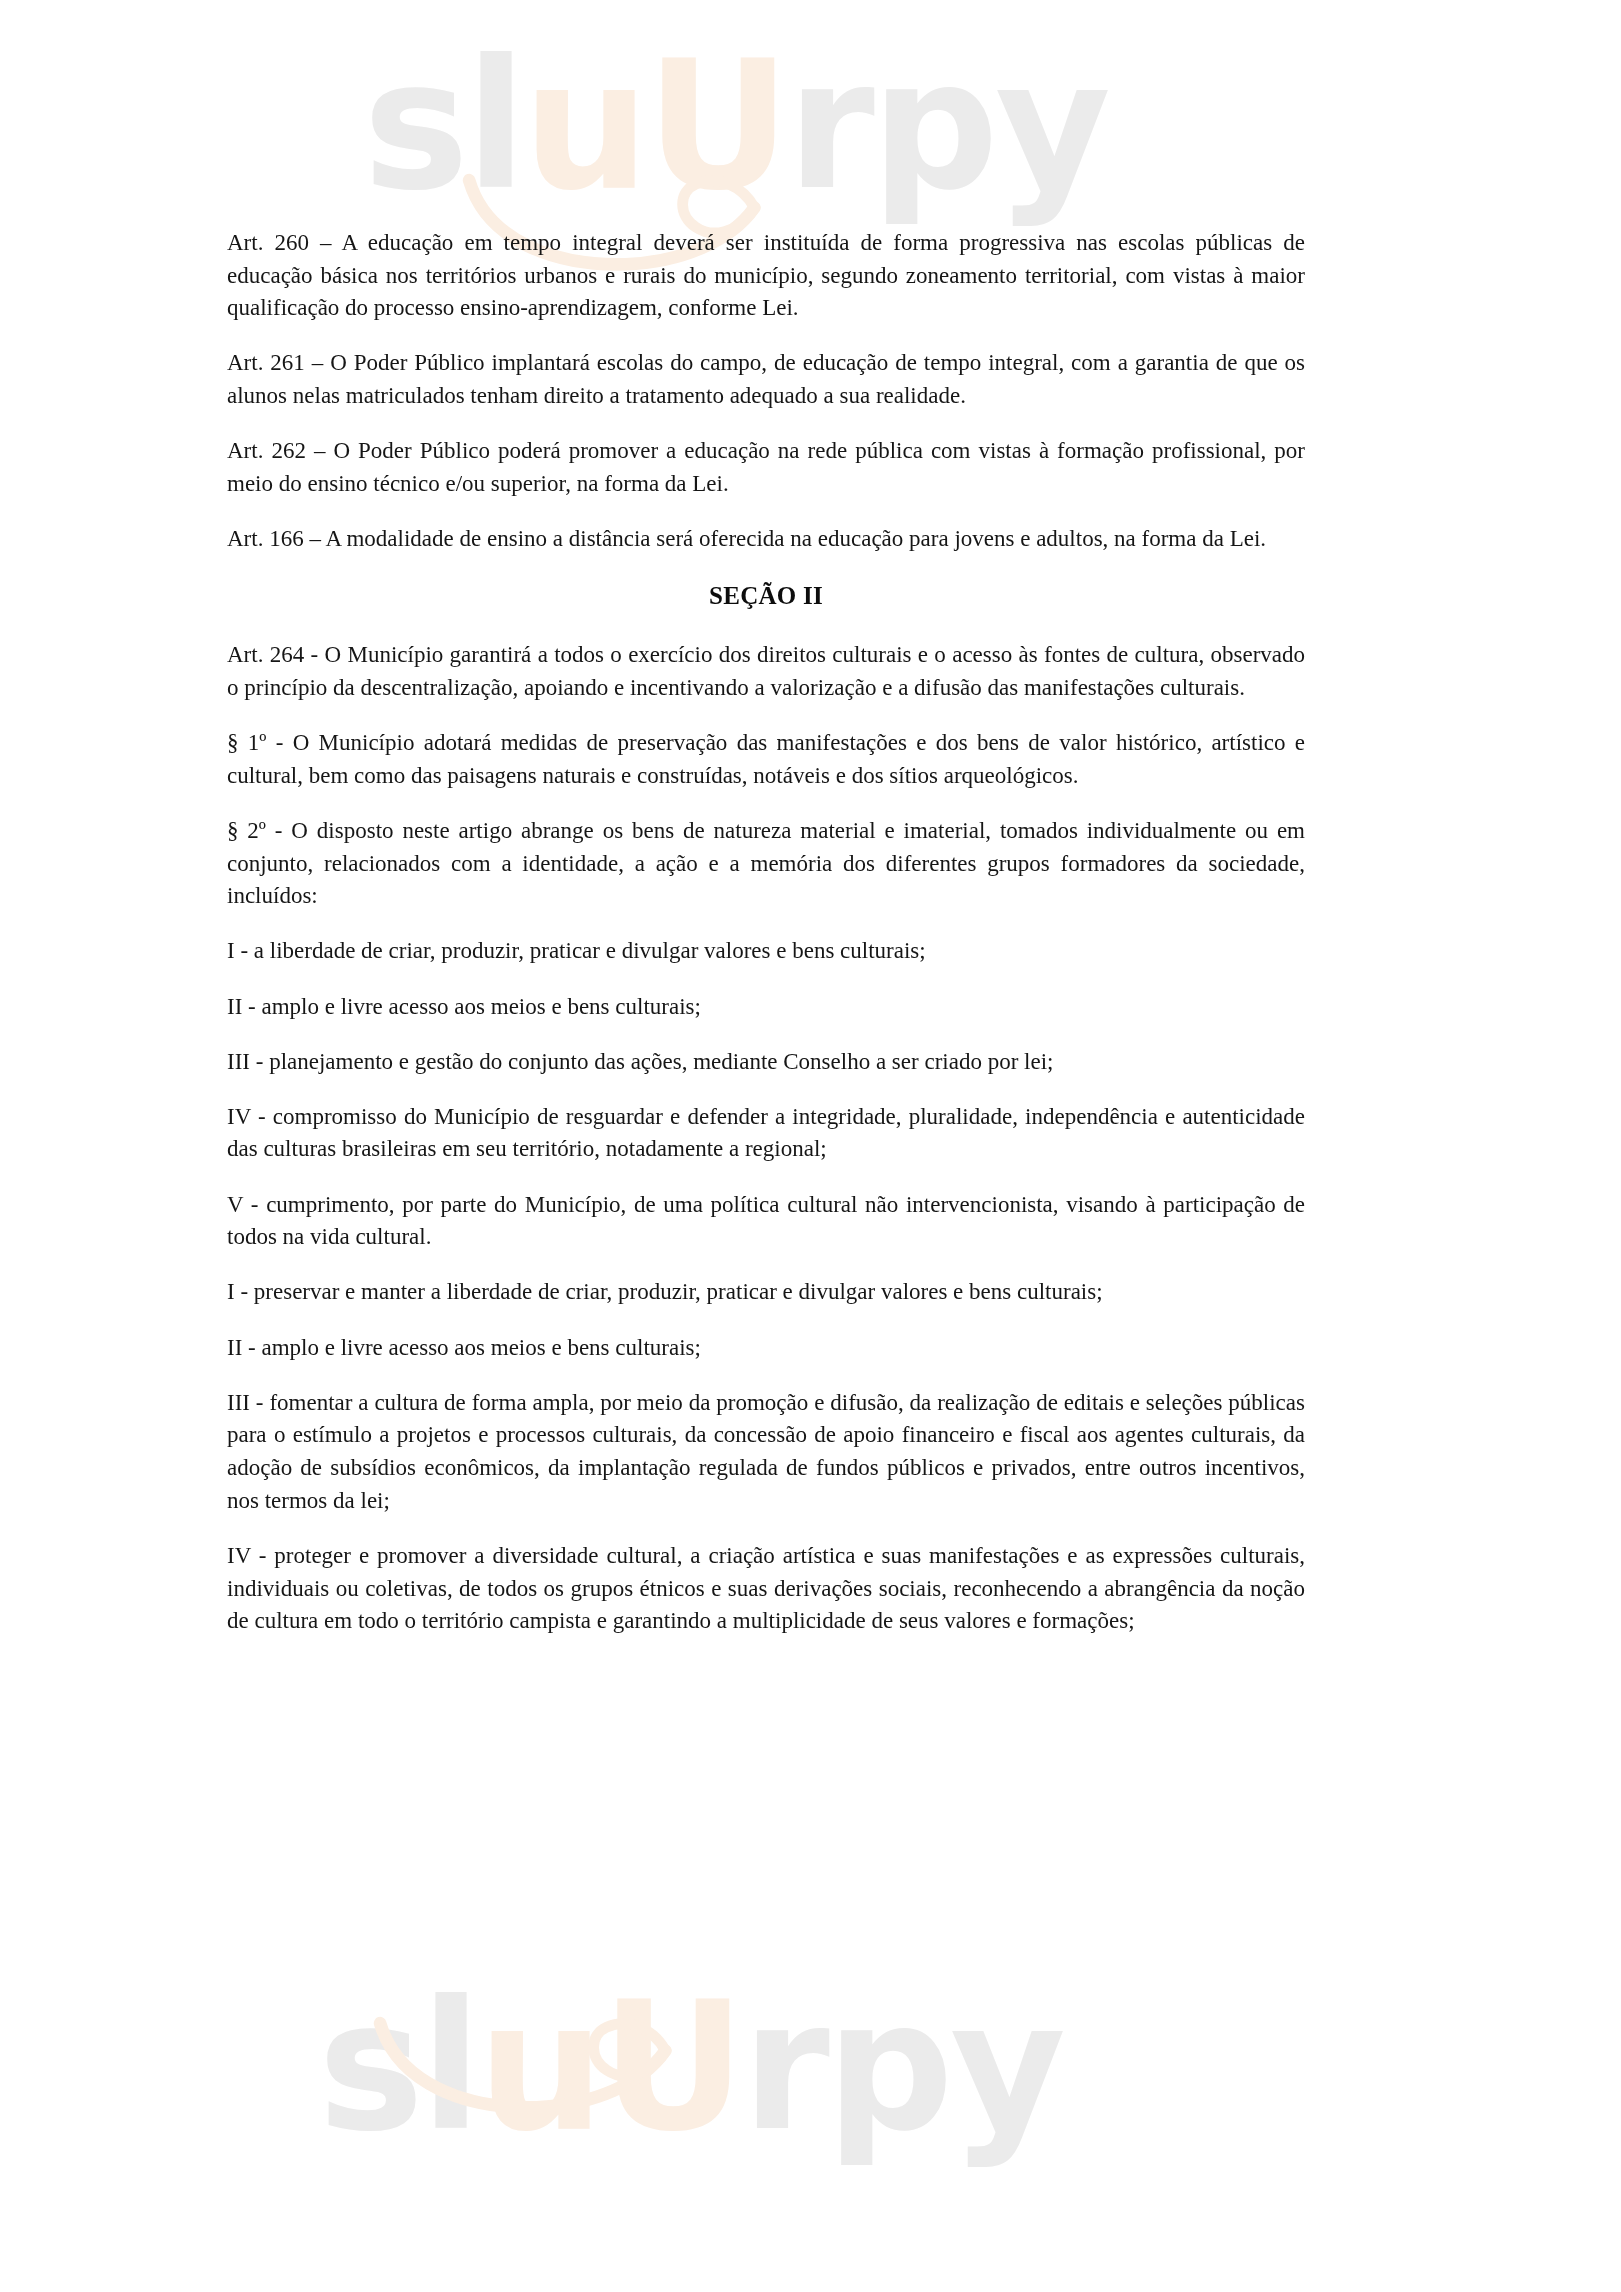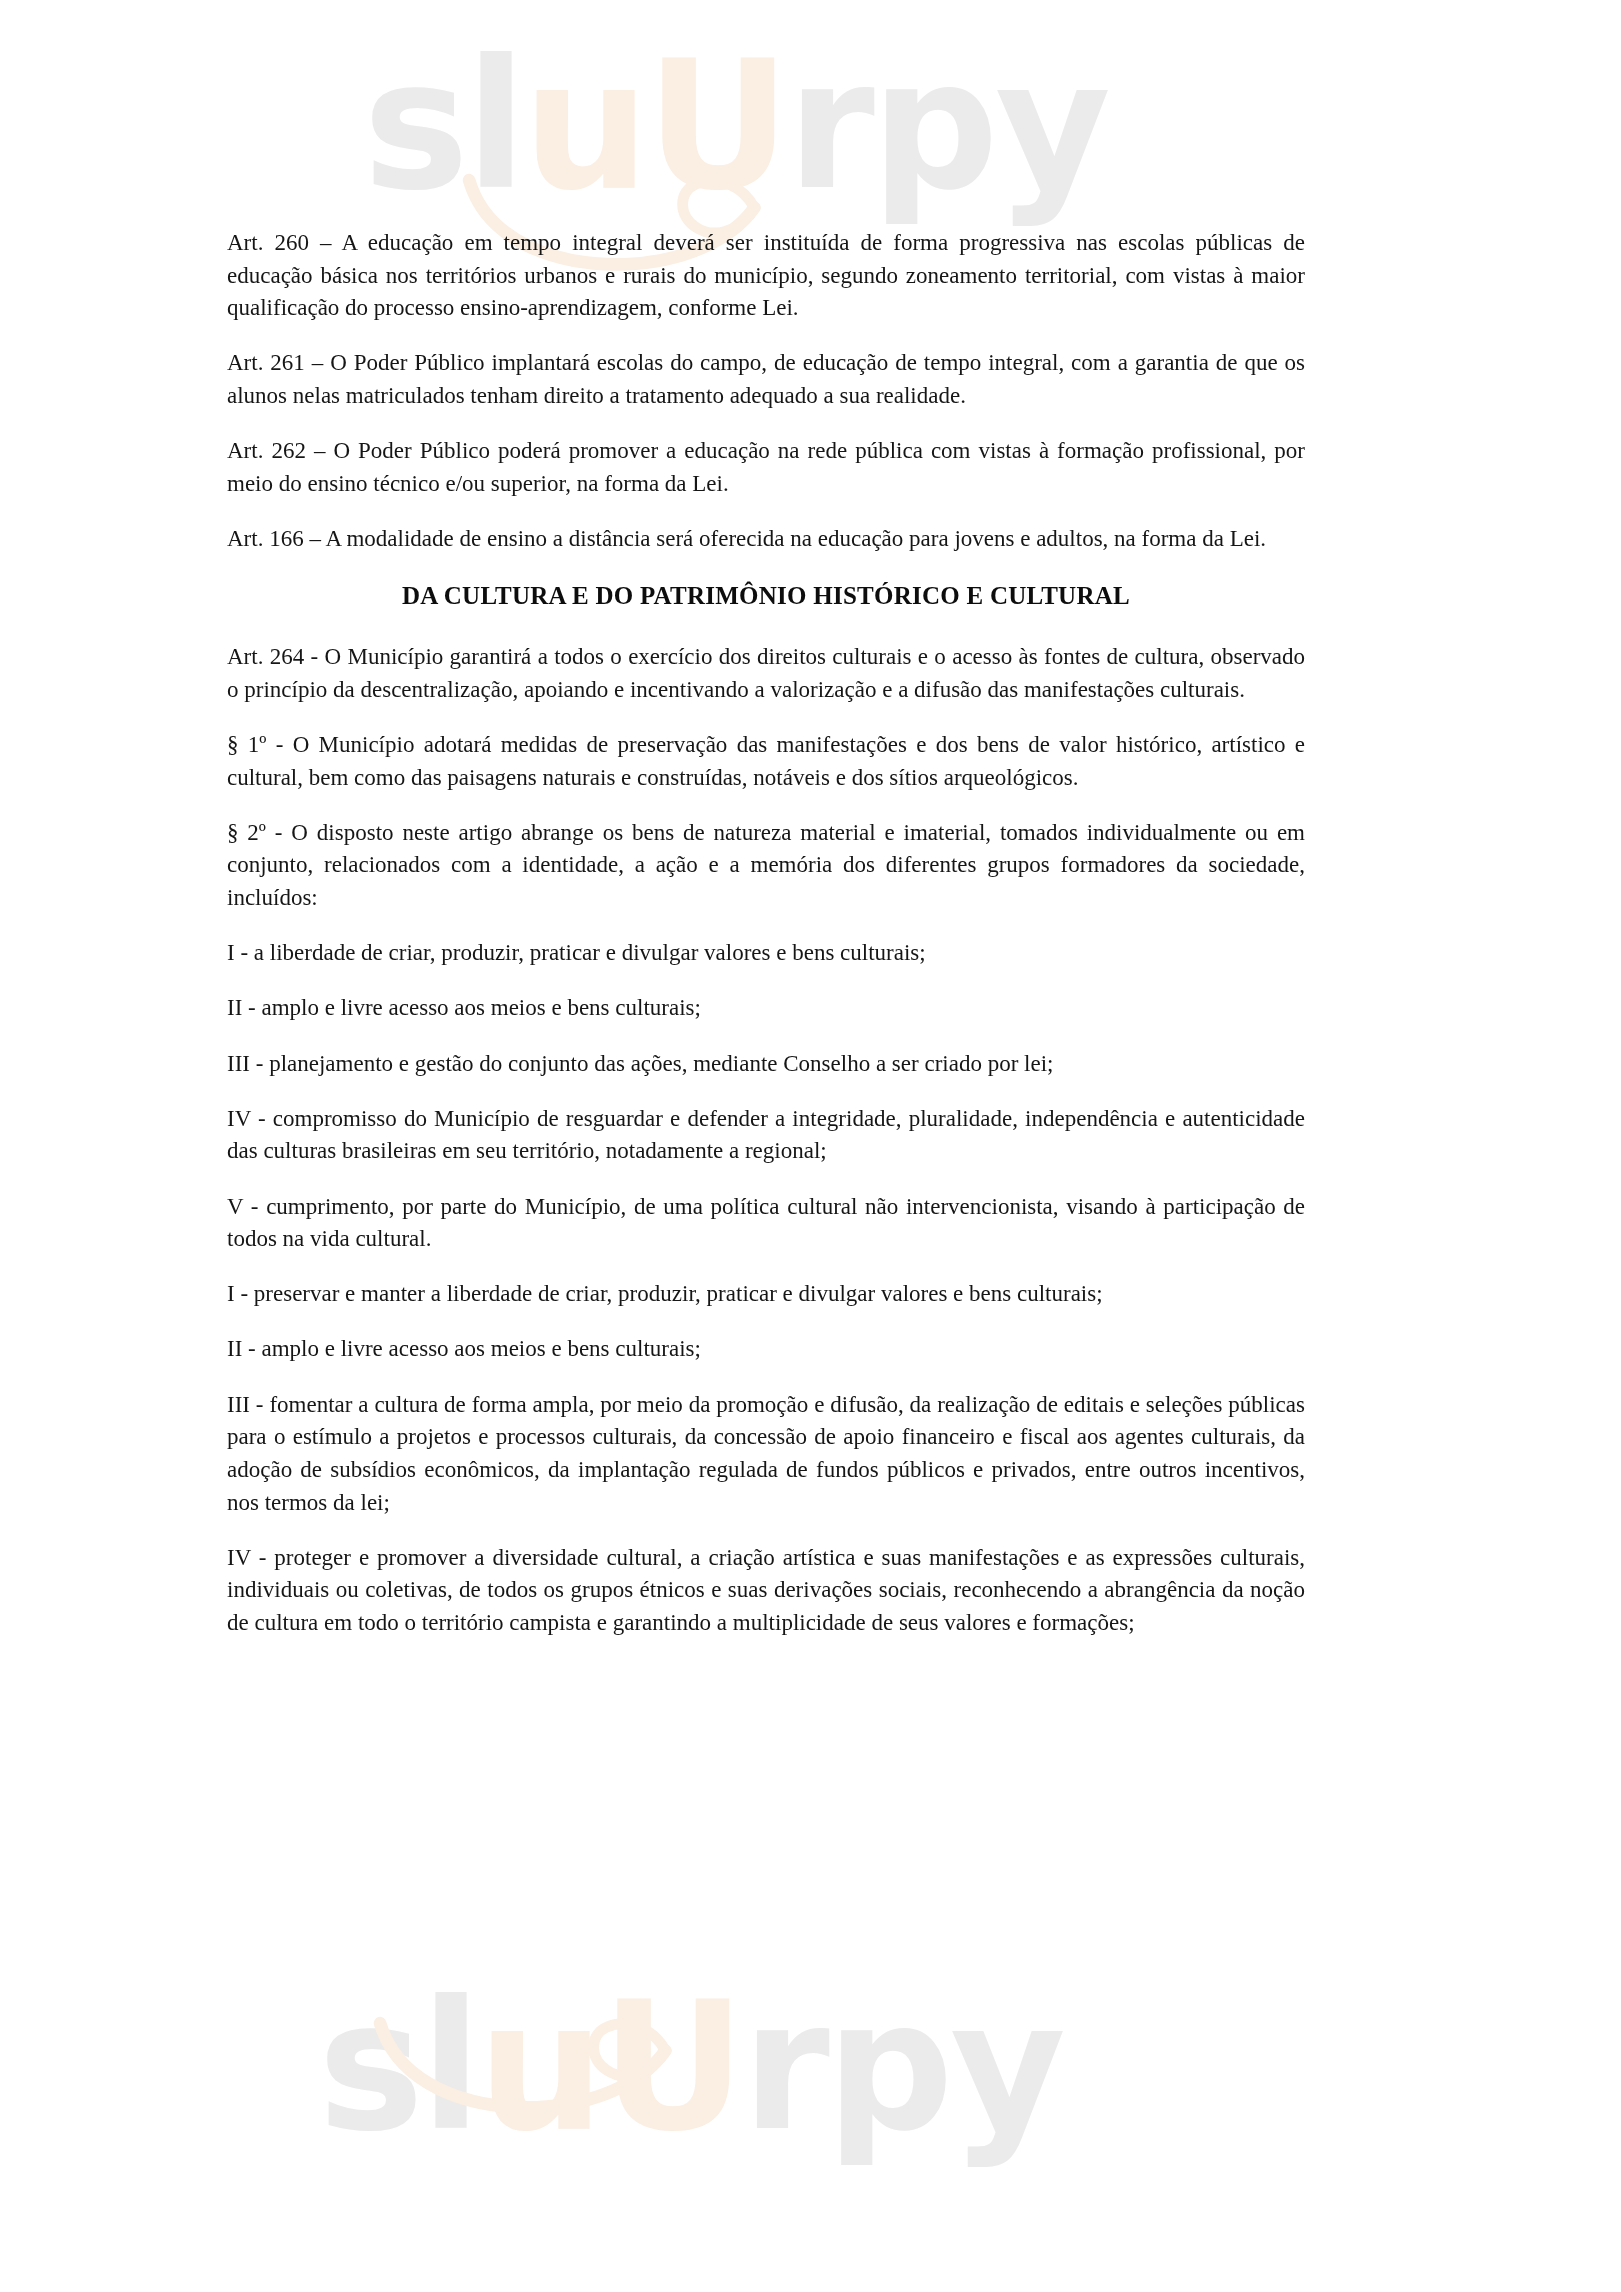--- a/index.html
+++ b/index.html
@@ -112,21 +112,21 @@
   <svg class="wm-swoosh wm-swoosh-bottom" viewBox="0 0 330 130">
     <path d="M8 34 C 26 96, 96 122, 168 120 C 226 118, 276 96, 300 62" fill="none" stroke="#fbeee2" stroke-width="13" stroke-linecap="round"></path>
     <path d="M300 62 C 288 40, 262 28, 240 38 C 222 46, 222 70, 240 82 C 256 93, 282 90, 300 62 Z" fill="none" stroke="#fbeee2" stroke-width="11" stroke-linecap="round"></path>
   </svg>
 
   <div class="doc" id="doc-root">
       <p class="para">Art. 260 – A educação em tempo integral deverá ser instituída de forma progressiva nas escolas públicas de educação básica nos territórios urbanos e rurais do município, segundo zoneamento territorial, com vistas à maior qualificação do processo ensino-aprendizagem, conforme Lei.</p>
       <p class="para">Art. 261 – O Poder Público implantará escolas do campo, de educação de tempo integral, com a garantia de que os alunos nelas matriculados tenham direito a tratamento adequado a sua realidade.</p>
       <p class="para">Art. 262 – O Poder Público poderá promover a educação na rede pública com vistas à formação profissional, por meio do ensino técnico e/ou superior, na forma da Lei.</p>
       <p class="para">Art. 166 – A modalidade de ensino a distância será oferecida na educação para jovens e adultos, na forma da Lei.</p>
-      <p class="heading heading-title">DA CULTURA E DO PATRIMÔNIO HISTÓRICO E CULTURAL</p>
+      <p class="heading heading-section">SEÇÃO II</p>
       <p class="para">Art. 264 - O Município garantirá a todos o exercício dos direitos culturais e o acesso às fontes de cultura, observado o princípio da descentralização, apoiando e incentivando a valorização e a difusão das manifestações culturais.</p>
       <p class="para">§ 1º - O Município adotará medidas de preservação das manifestações e dos bens de valor histórico, artístico e cultural, bem como das paisagens naturais e construídas, notáveis e dos sítios arqueológicos.</p>
       <p class="para">§ 2º - O disposto neste artigo abrange os bens de natureza material e imaterial, tomados individualmente ou em conjunto, relacionados com a identidade, a ação e a memória dos diferentes grupos formadores da sociedade, incluídos:</p>
       <p class="para">I - a liberdade de criar, produzir, praticar e divulgar valores e bens culturais;</p>
       <p class="para">II - amplo e livre acesso aos meios e bens culturais;</p>
       <p class="para">III - planejamento e gestão do conjunto das ações, mediante Conselho a ser criado por lei;</p>
       <p class="para">IV - compromisso do Município de resguardar e defender a integridade, pluralidade, independência e autenticidade das culturas brasileiras em seu território, notadamente a regional;</p>
       <p class="para">V - cumprimento, por parte do Município, de uma política cultural não intervencionista, visando à participação de todos na vida cultural.</p>
       <p class="para">I - preservar e manter a liberdade de criar, produzir, praticar e divulgar valores e bens culturais;</p>
       <p class="para">II - amplo e livre acesso aos meios e bens culturais;</p>

